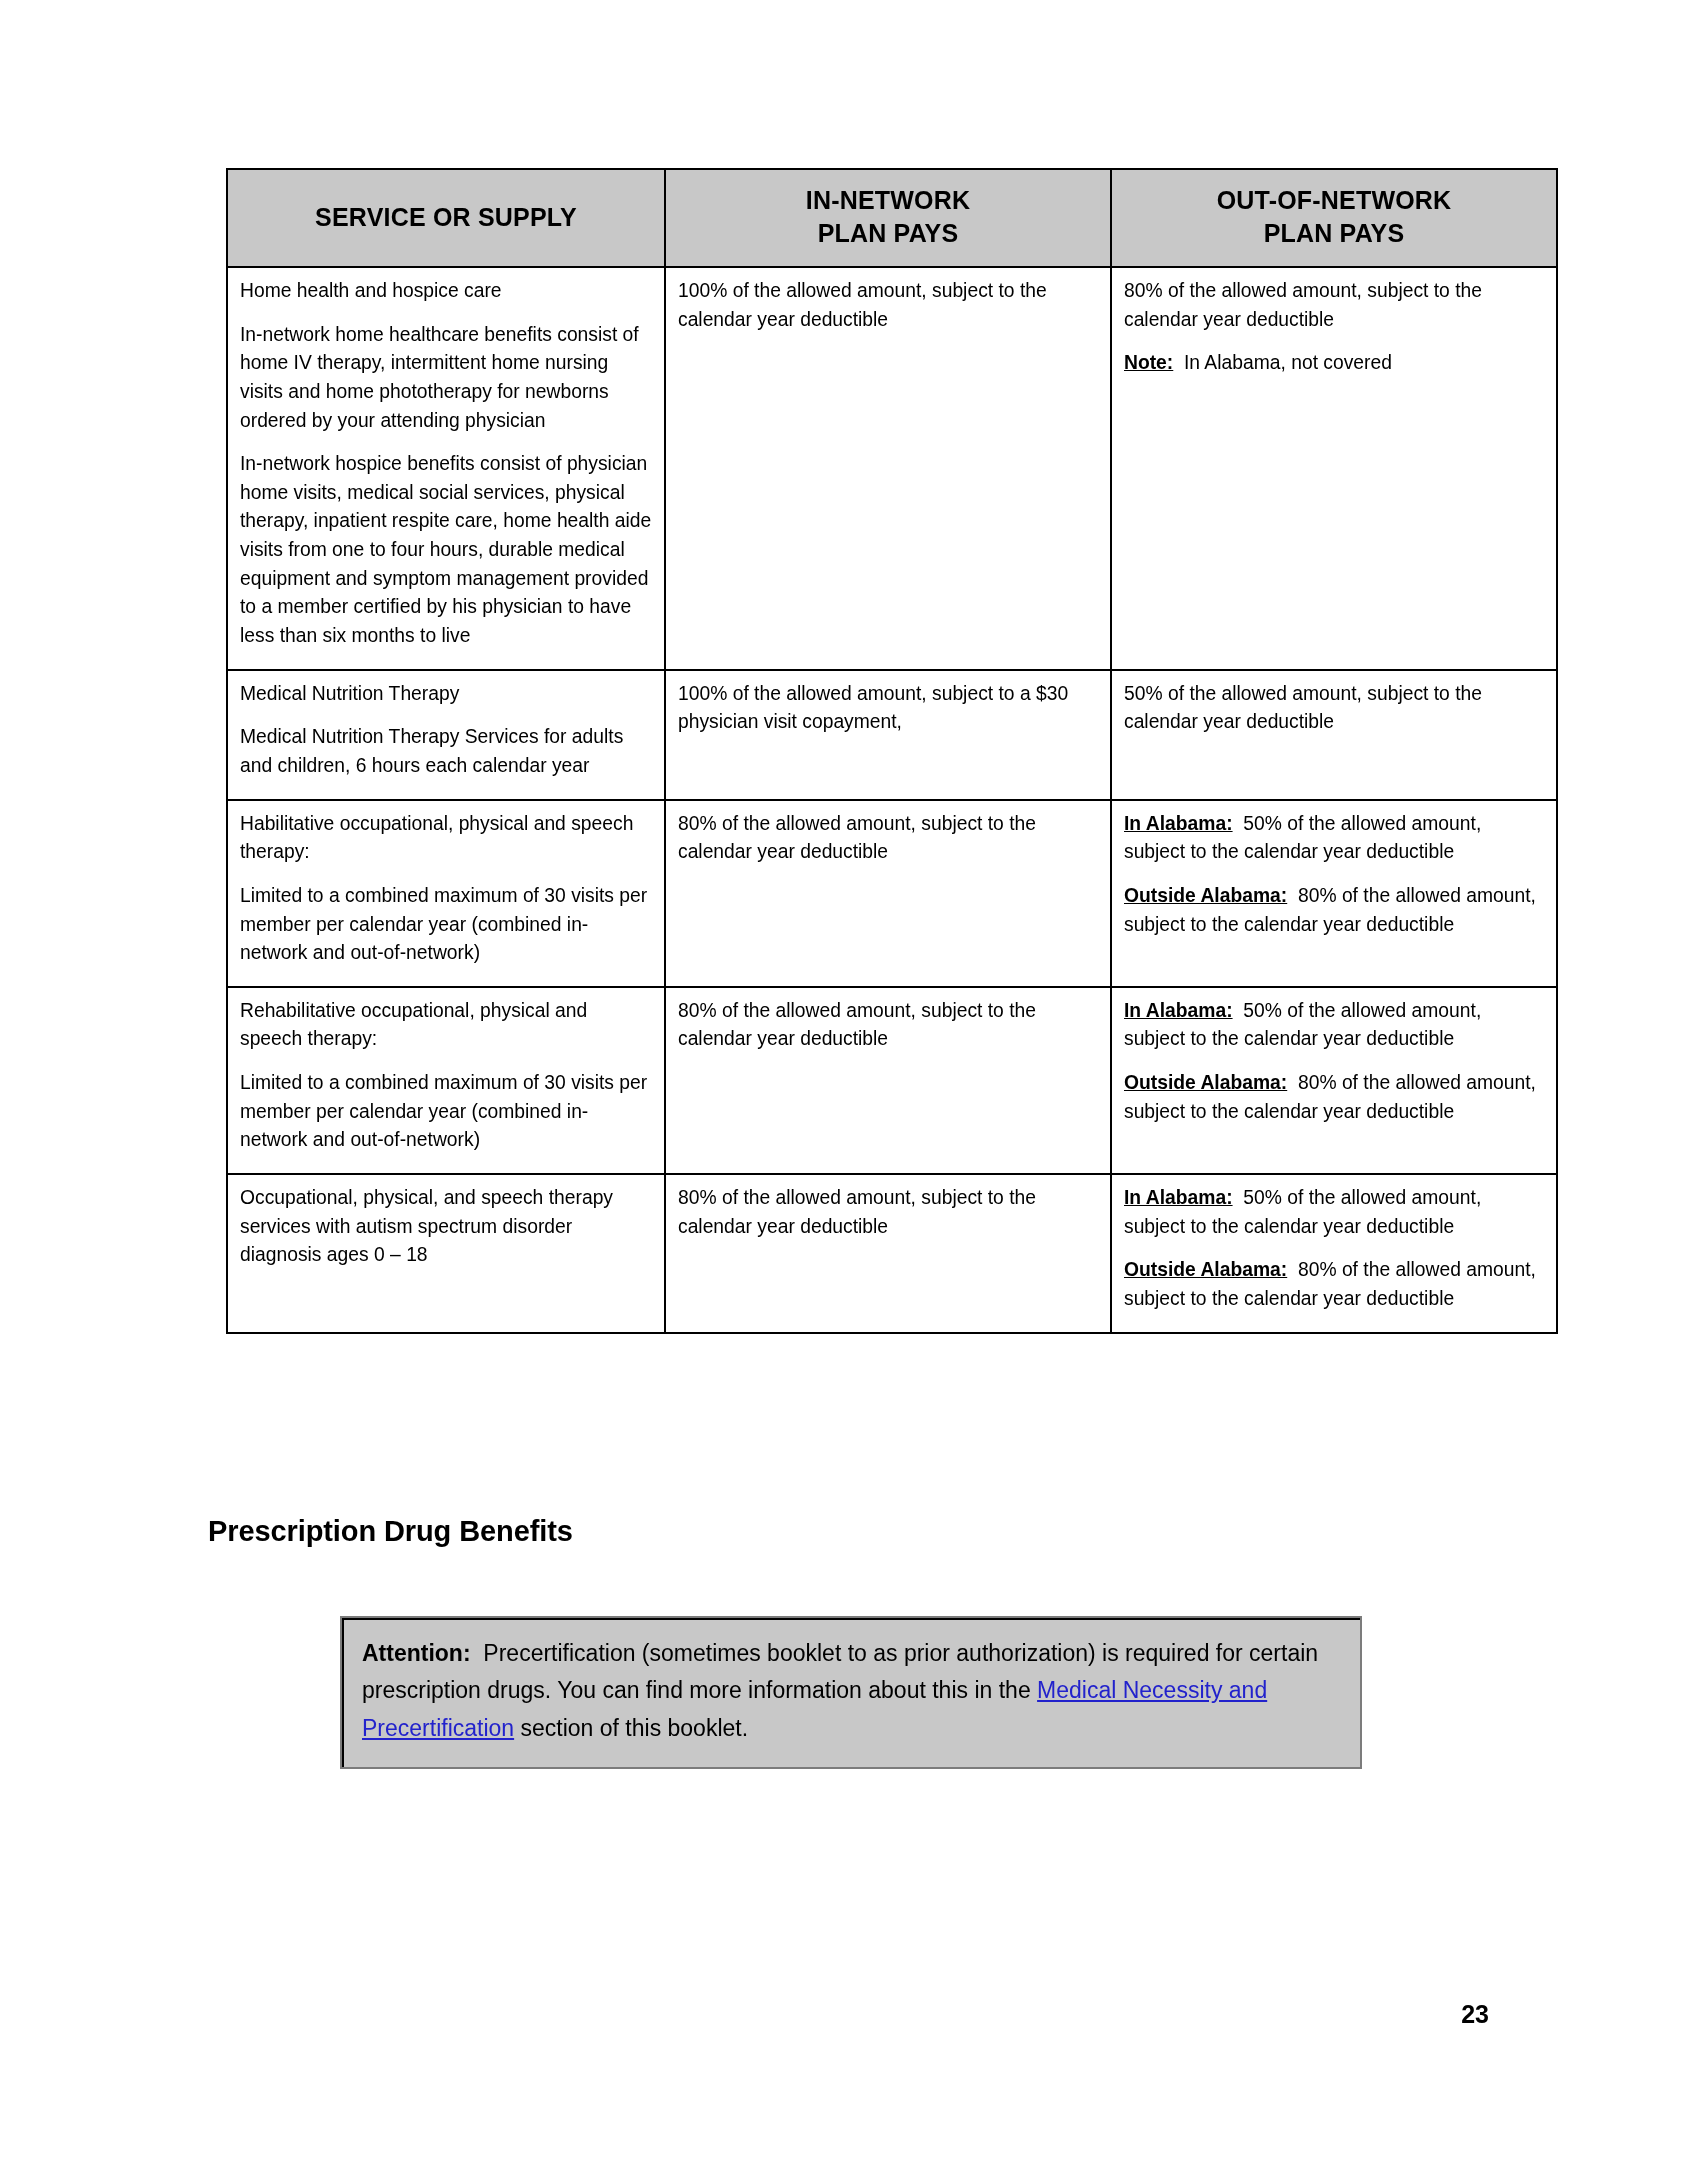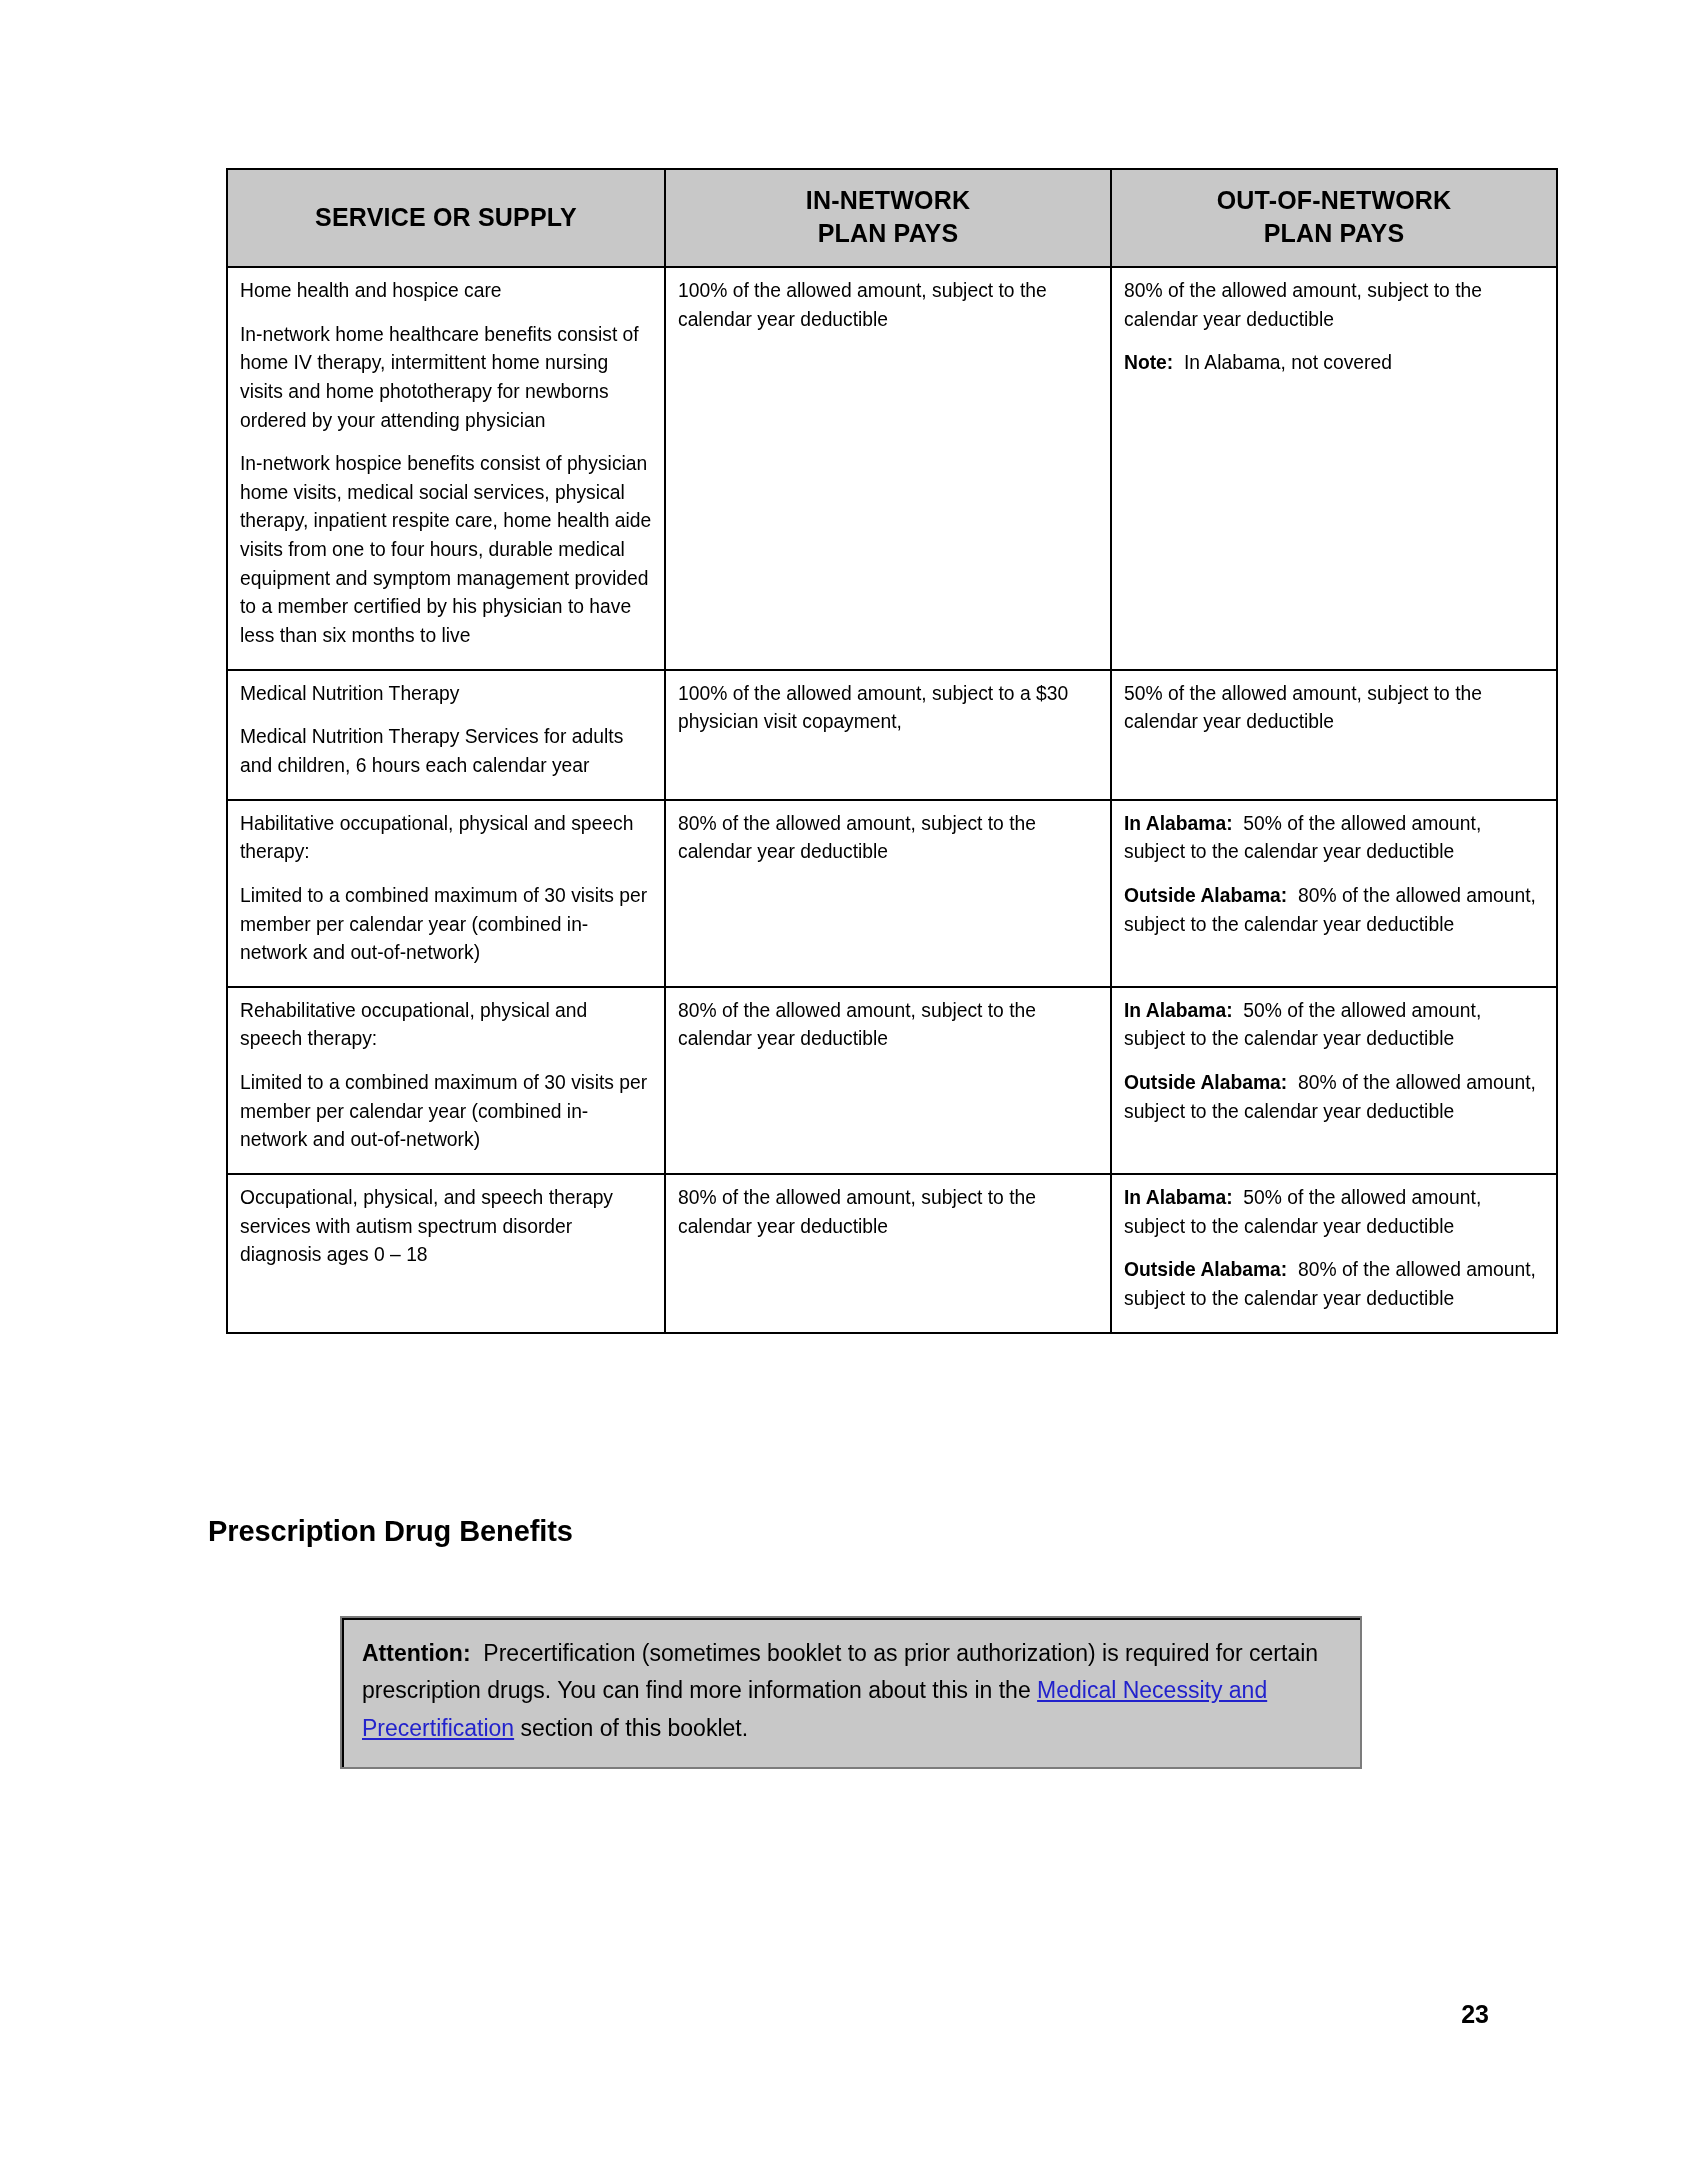--- a/index.html
+++ b/index.html
@@ -51,21 +51,21 @@
   .col-service   { width: 420px; }
   .col-innet     { width: 428px; }
   .col-outnet    { width: 428px; }
 
   .cell-p {
     font-size: 19.3px;
     line-height: 1.485;
     margin: 0 0 15px 0;
   }
   .cell-p:last-child { margin-bottom: 0; }
-  .cell-p b { font-weight: bold; }
+  .cell-p b { font-weight: bold; text-decoration: underline; }
 
   
   .section-heading {
     position: absolute;
     left: 208px;
     top: 1515px;
     font-size: 29px;
     font-weight: bold;
     letter-spacing: -0.1px;
   }

